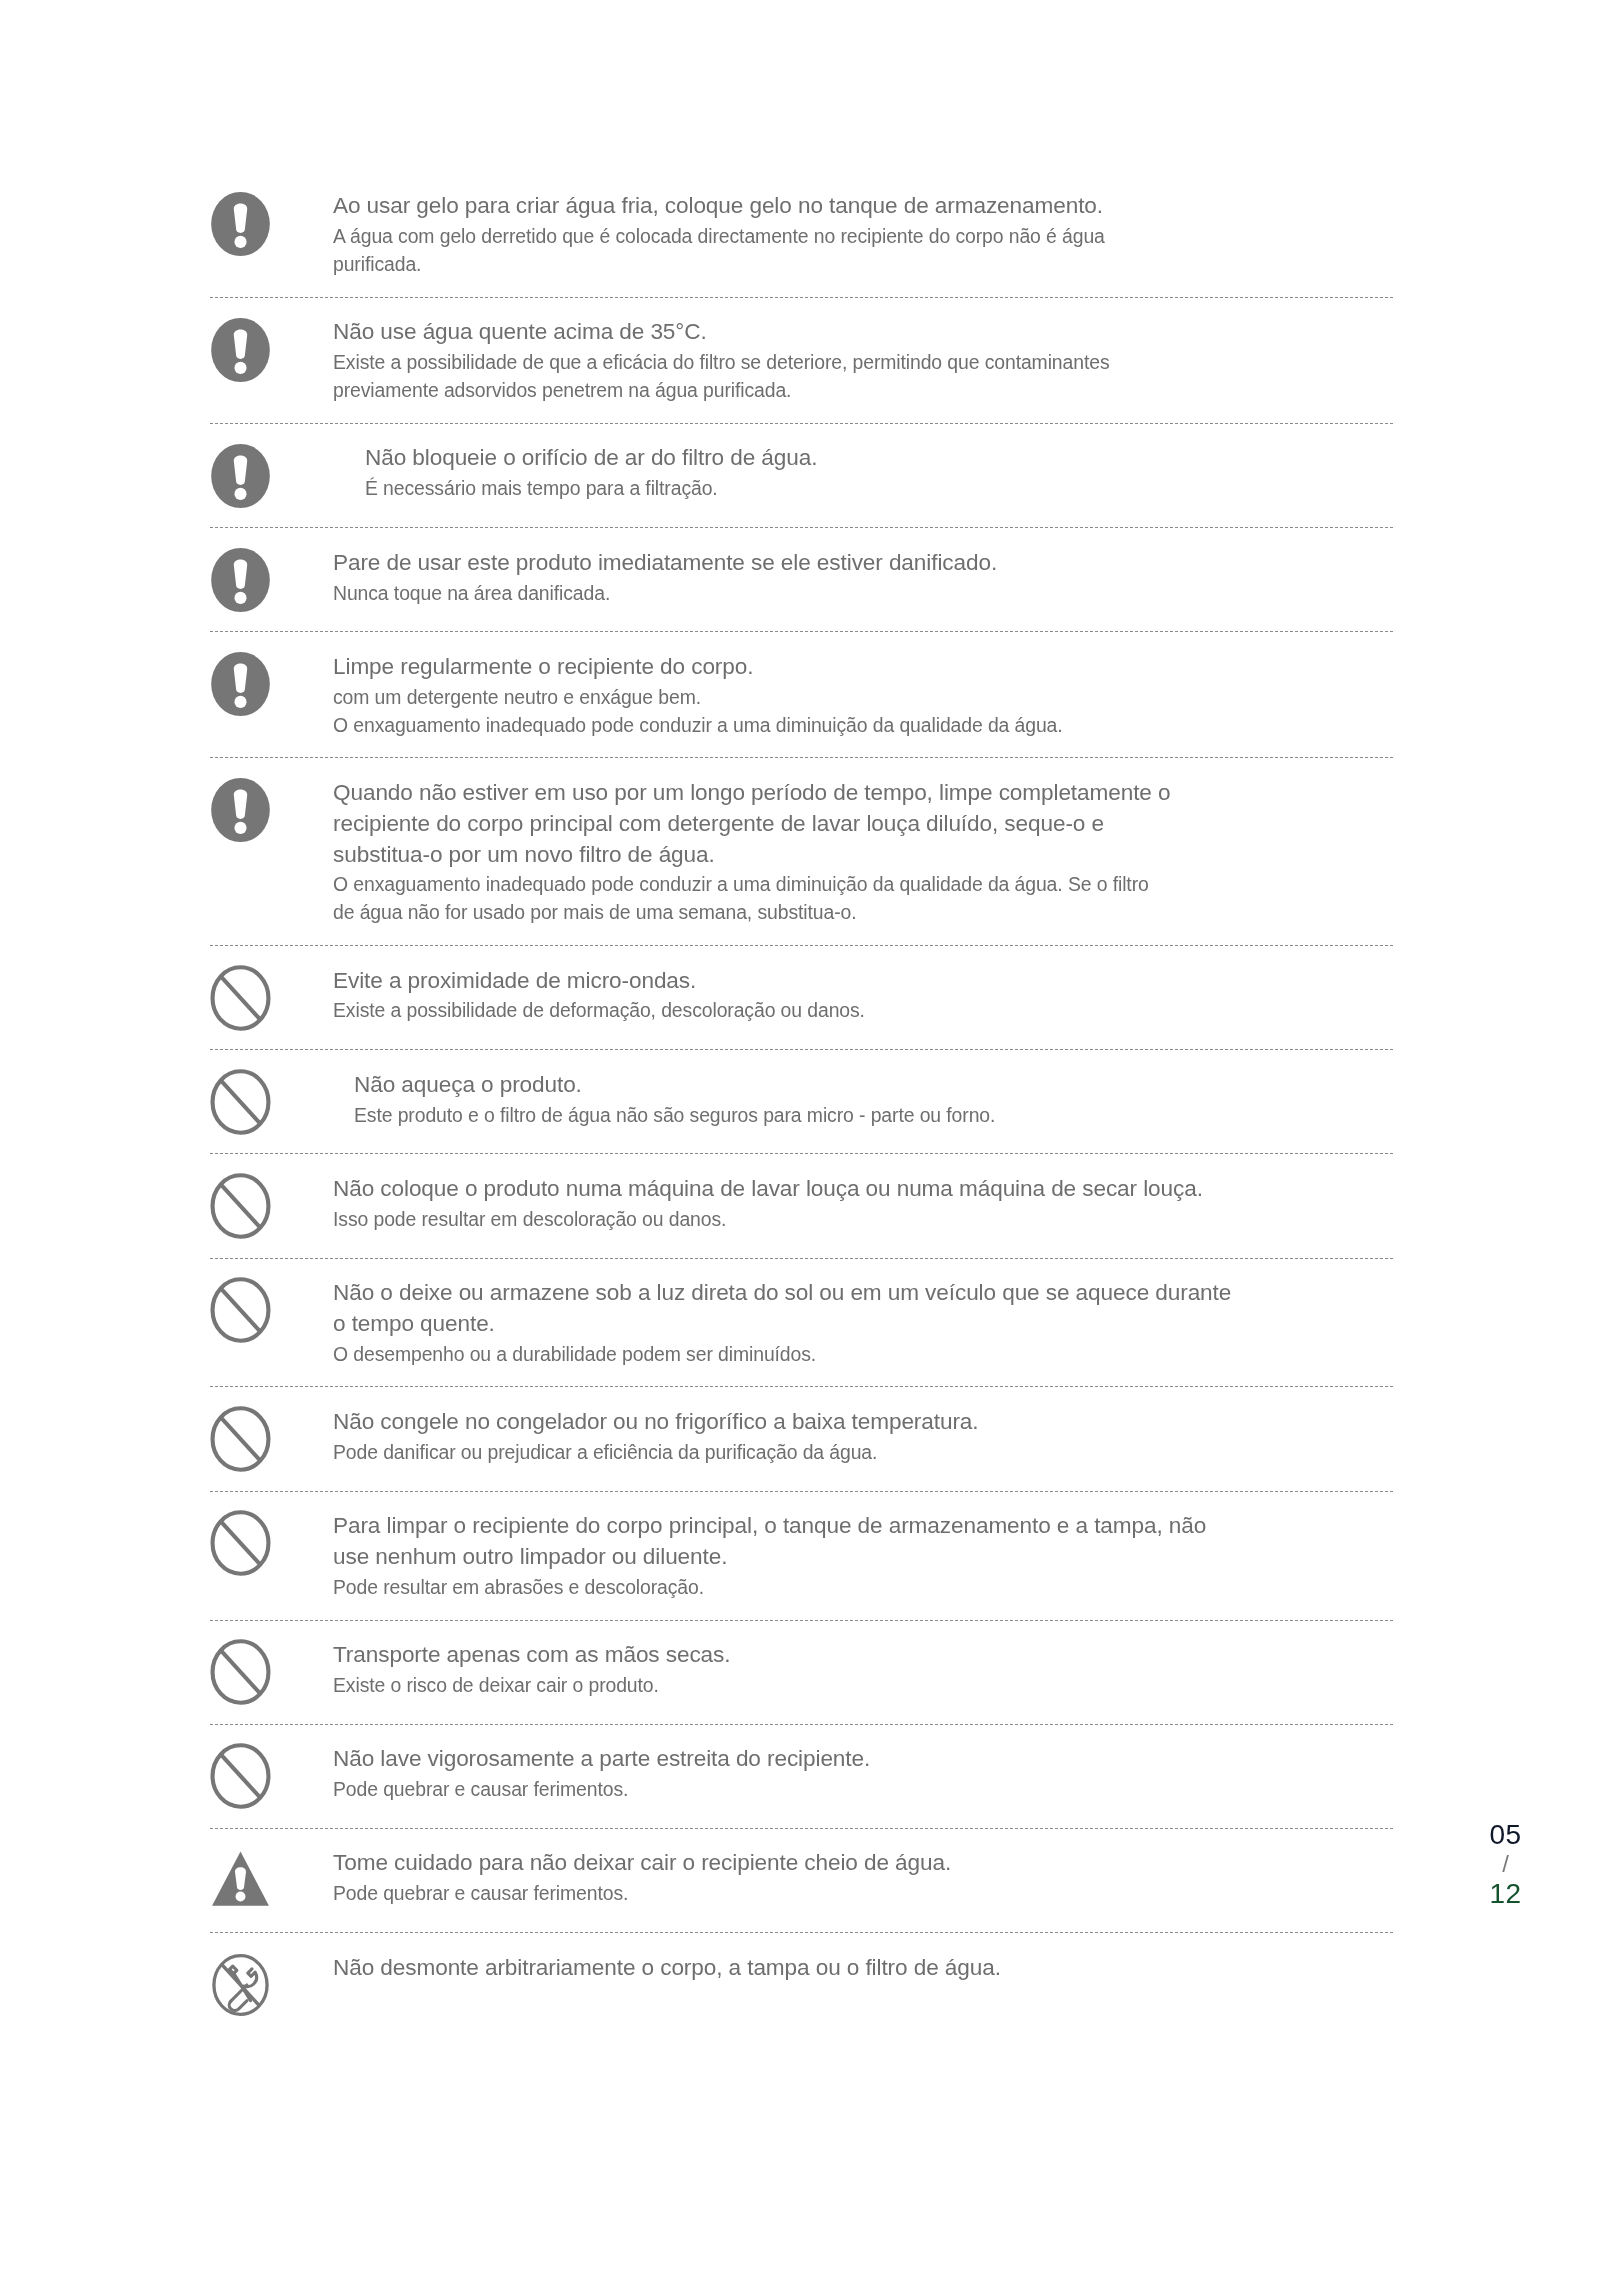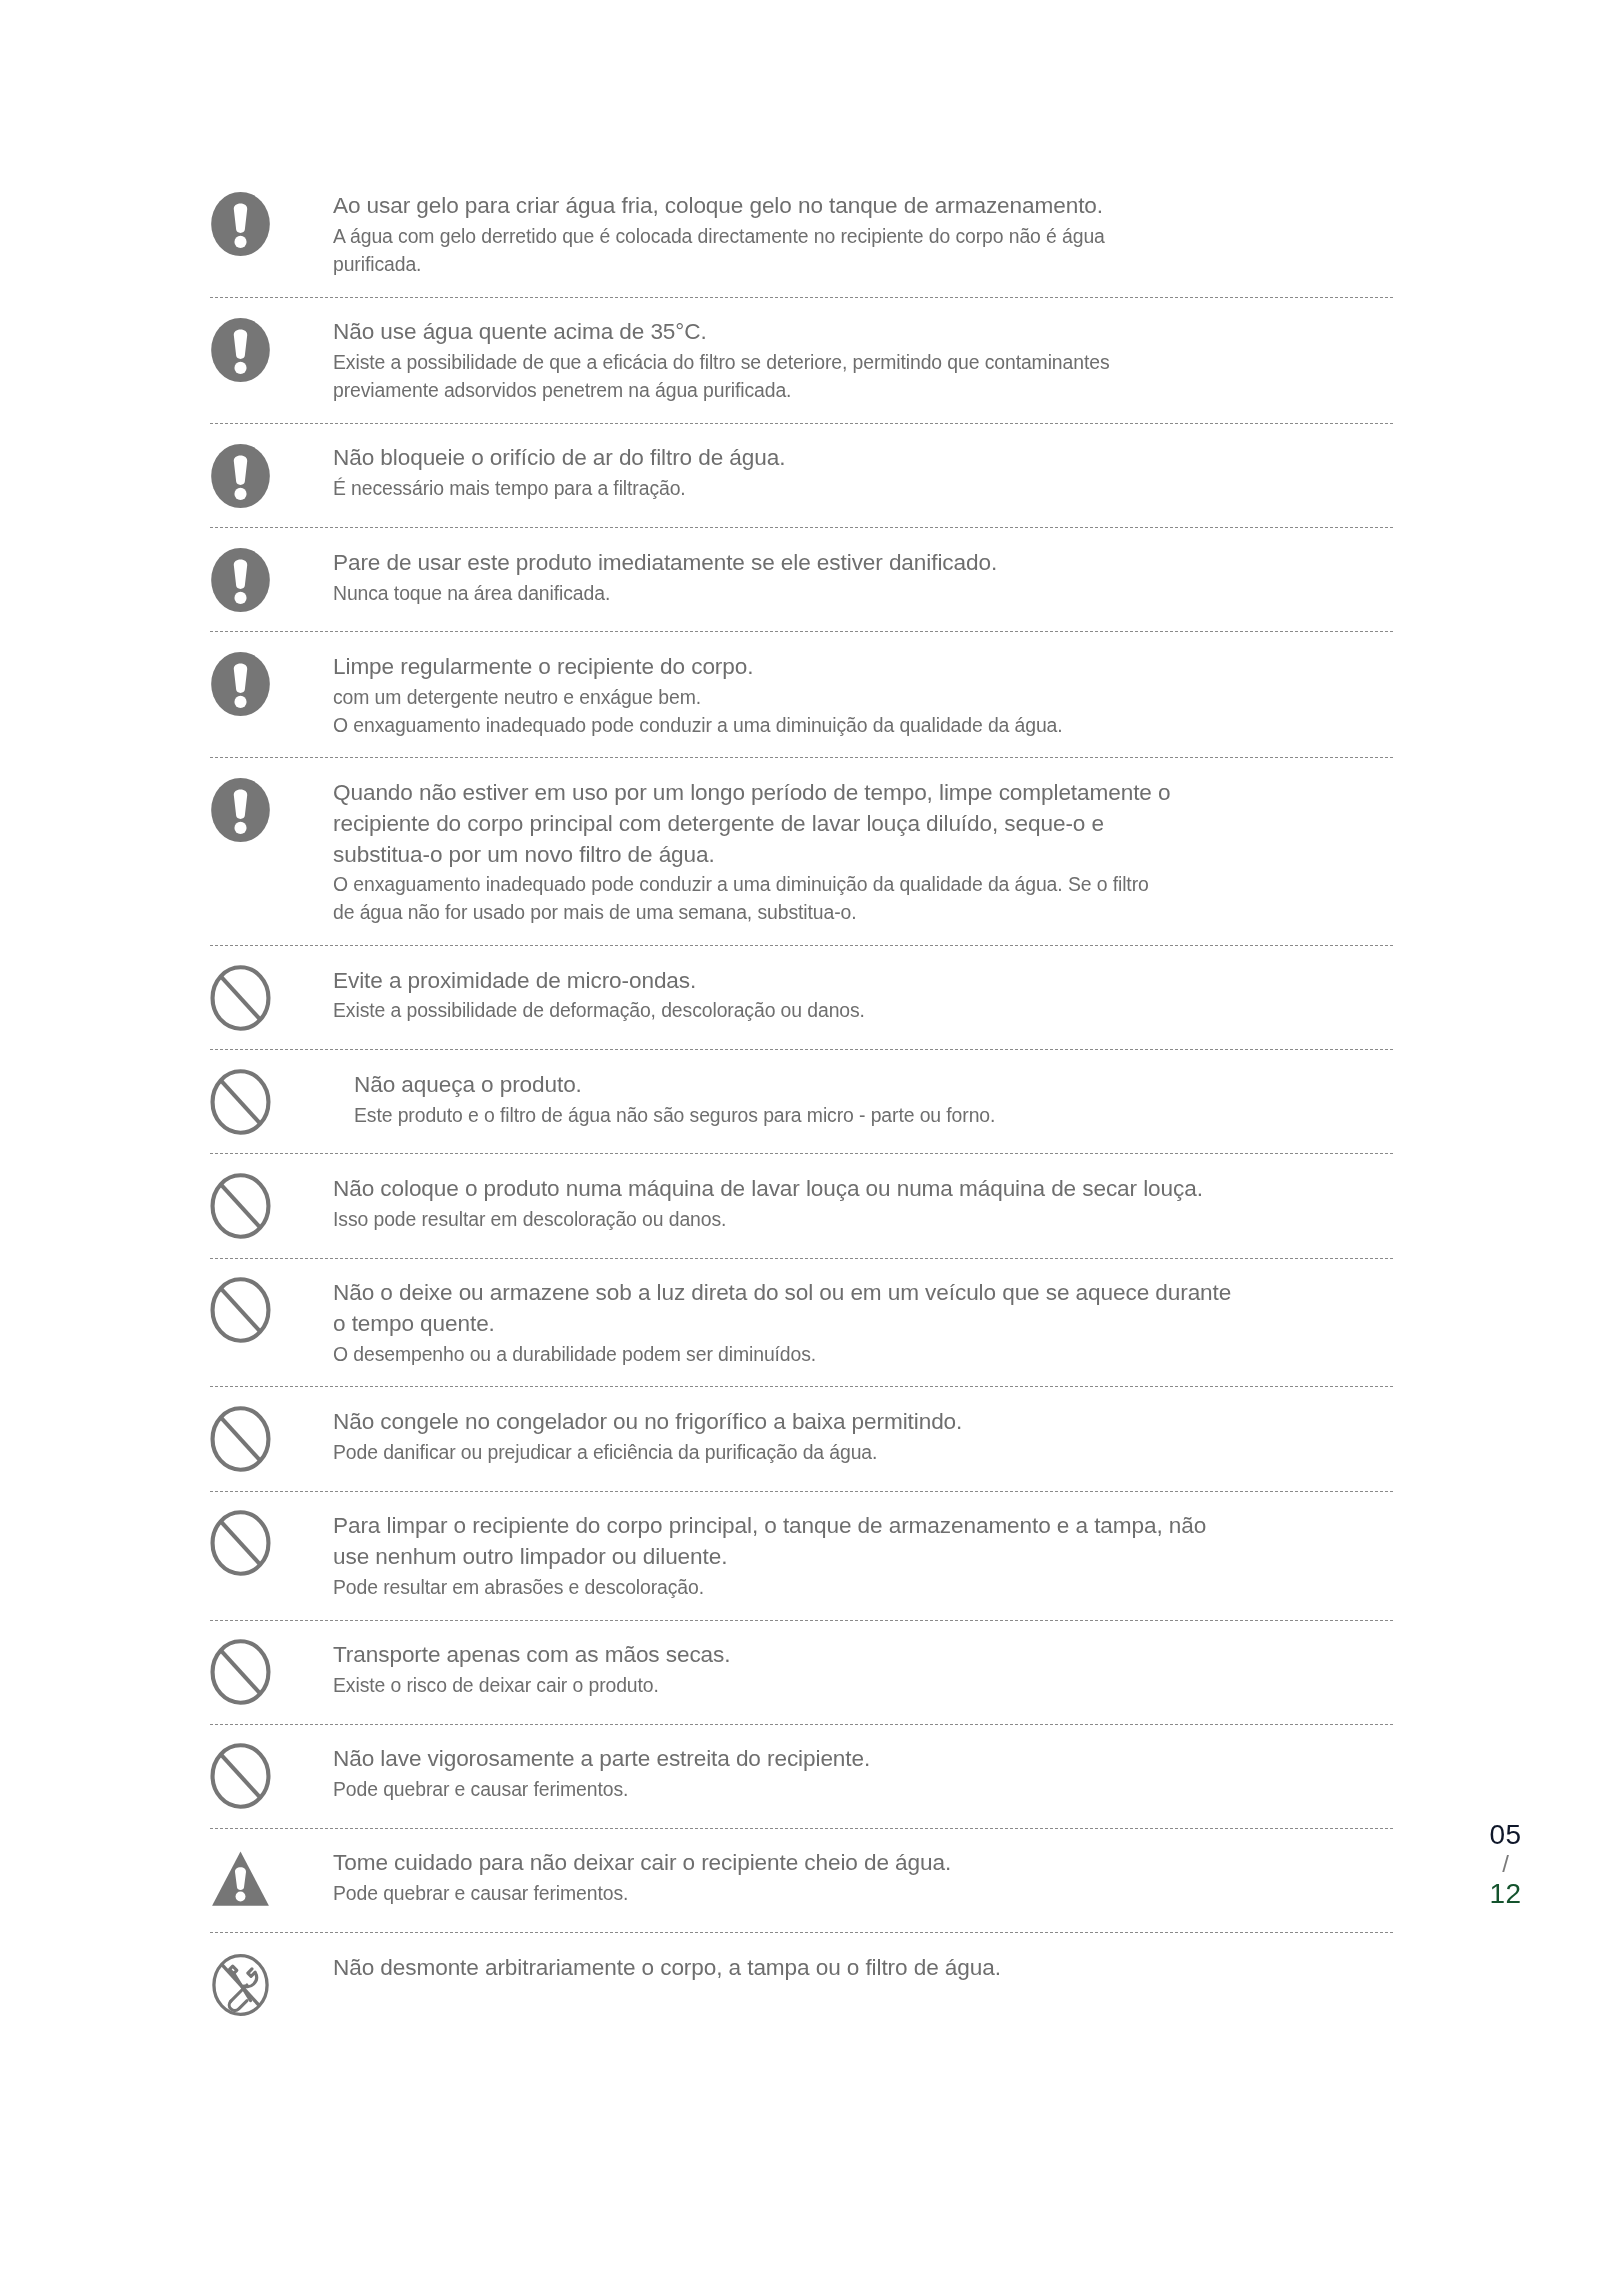--- a/index.html
+++ b/index.html
@@ -137,21 +137,21 @@
             <ellipse cx="33" cy="55.5" rx="6.6" ry="6.6" fill="#ffffff"></ellipse>
           </svg>
         </span>
         <div class="notice-body">
           <span class="notice-line head">Não use água quente acima de 35°C.</span>
           <span class="notice-line sub">Existe a possibilidade de que a eficácia do filtro se deteriore, permitindo que contaminantes</span>
           <span class="notice-line sub">previamente adsorvidos penetrem na água purificada.</span>
         </div>
       </div>
       <hr class="divider">
-      <div class="notice-row" style="padding-top: 18.6px; padding-bottom: 18.6px;">
+      <div class="notice-row" style="padding-top: 18.6px; padding-bottom: 18.6px; gap: 32px;">
         <span class="notice-icon">
           <svg width="61" height="66" viewBox="0 0 66 72" xmlns="http://www.w3.org/2000/svg">
             <ellipse cx="33" cy="36" rx="32" ry="35" fill="#767676"></ellipse>
             <path d="M33 13.5c4.4 0 7.6 2.4 7.3 6.3l-2.6 22.6c-.2 2-2.2 3.3-4.7 3.3s-4.5-1.3-4.7-3.3l-2.6-22.6c-.3-3.9 2.9-6.3 7.3-6.3z" fill="#ffffff"></path>
             <ellipse cx="33" cy="55.5" rx="6.6" ry="6.6" fill="#ffffff"></ellipse>
           </svg>
         </span>
         <div class="notice-body">
           <span class="notice-line head">Não bloqueie o orifício de ar do filtro de água.</span>
           <span class="notice-line sub">É necessário mais tempo para a filtração.</span>
@@ -258,21 +258,21 @@
       </div>
       <hr class="divider">
       <div class="notice-row" style="padding-top: 18.6px; padding-bottom: 18.6px;">
         <span class="notice-icon">
           <svg width="61" height="66" viewBox="0 0 66 72" xmlns="http://www.w3.org/2000/svg">
             <ellipse cx="33" cy="36" rx="30.5" ry="33.5" fill="none" stroke="#767676" stroke-width="4.5"></ellipse>
             <line x1="11.5" y1="12.5" x2="54.5" y2="59.5" stroke="#767676" stroke-width="4.5" stroke-linecap="butt"></line>
           </svg>
         </span>
         <div class="notice-body">
-          <span class="notice-line head">Não congele no congelador ou no frigorífico a baixa permitindo.</span>
+          <span class="notice-line head">Não congele no congelador ou no frigorífico a baixa temperatura.</span>
           <span class="notice-line sub">Pode danificar ou prejudicar a eficiência da purificação da água.</span>
         </div>
       </div>
       <hr class="divider">
       <div class="notice-row" style="padding-top: 18.6px; padding-bottom: 18.6px;">
         <span class="notice-icon">
           <svg width="61" height="66" viewBox="0 0 66 72" xmlns="http://www.w3.org/2000/svg">
             <ellipse cx="33" cy="36" rx="30.5" ry="33.5" fill="none" stroke="#767676" stroke-width="4.5"></ellipse>
             <line x1="11.5" y1="12.5" x2="54.5" y2="59.5" stroke="#767676" stroke-width="4.5" stroke-linecap="butt"></line>
           </svg>

